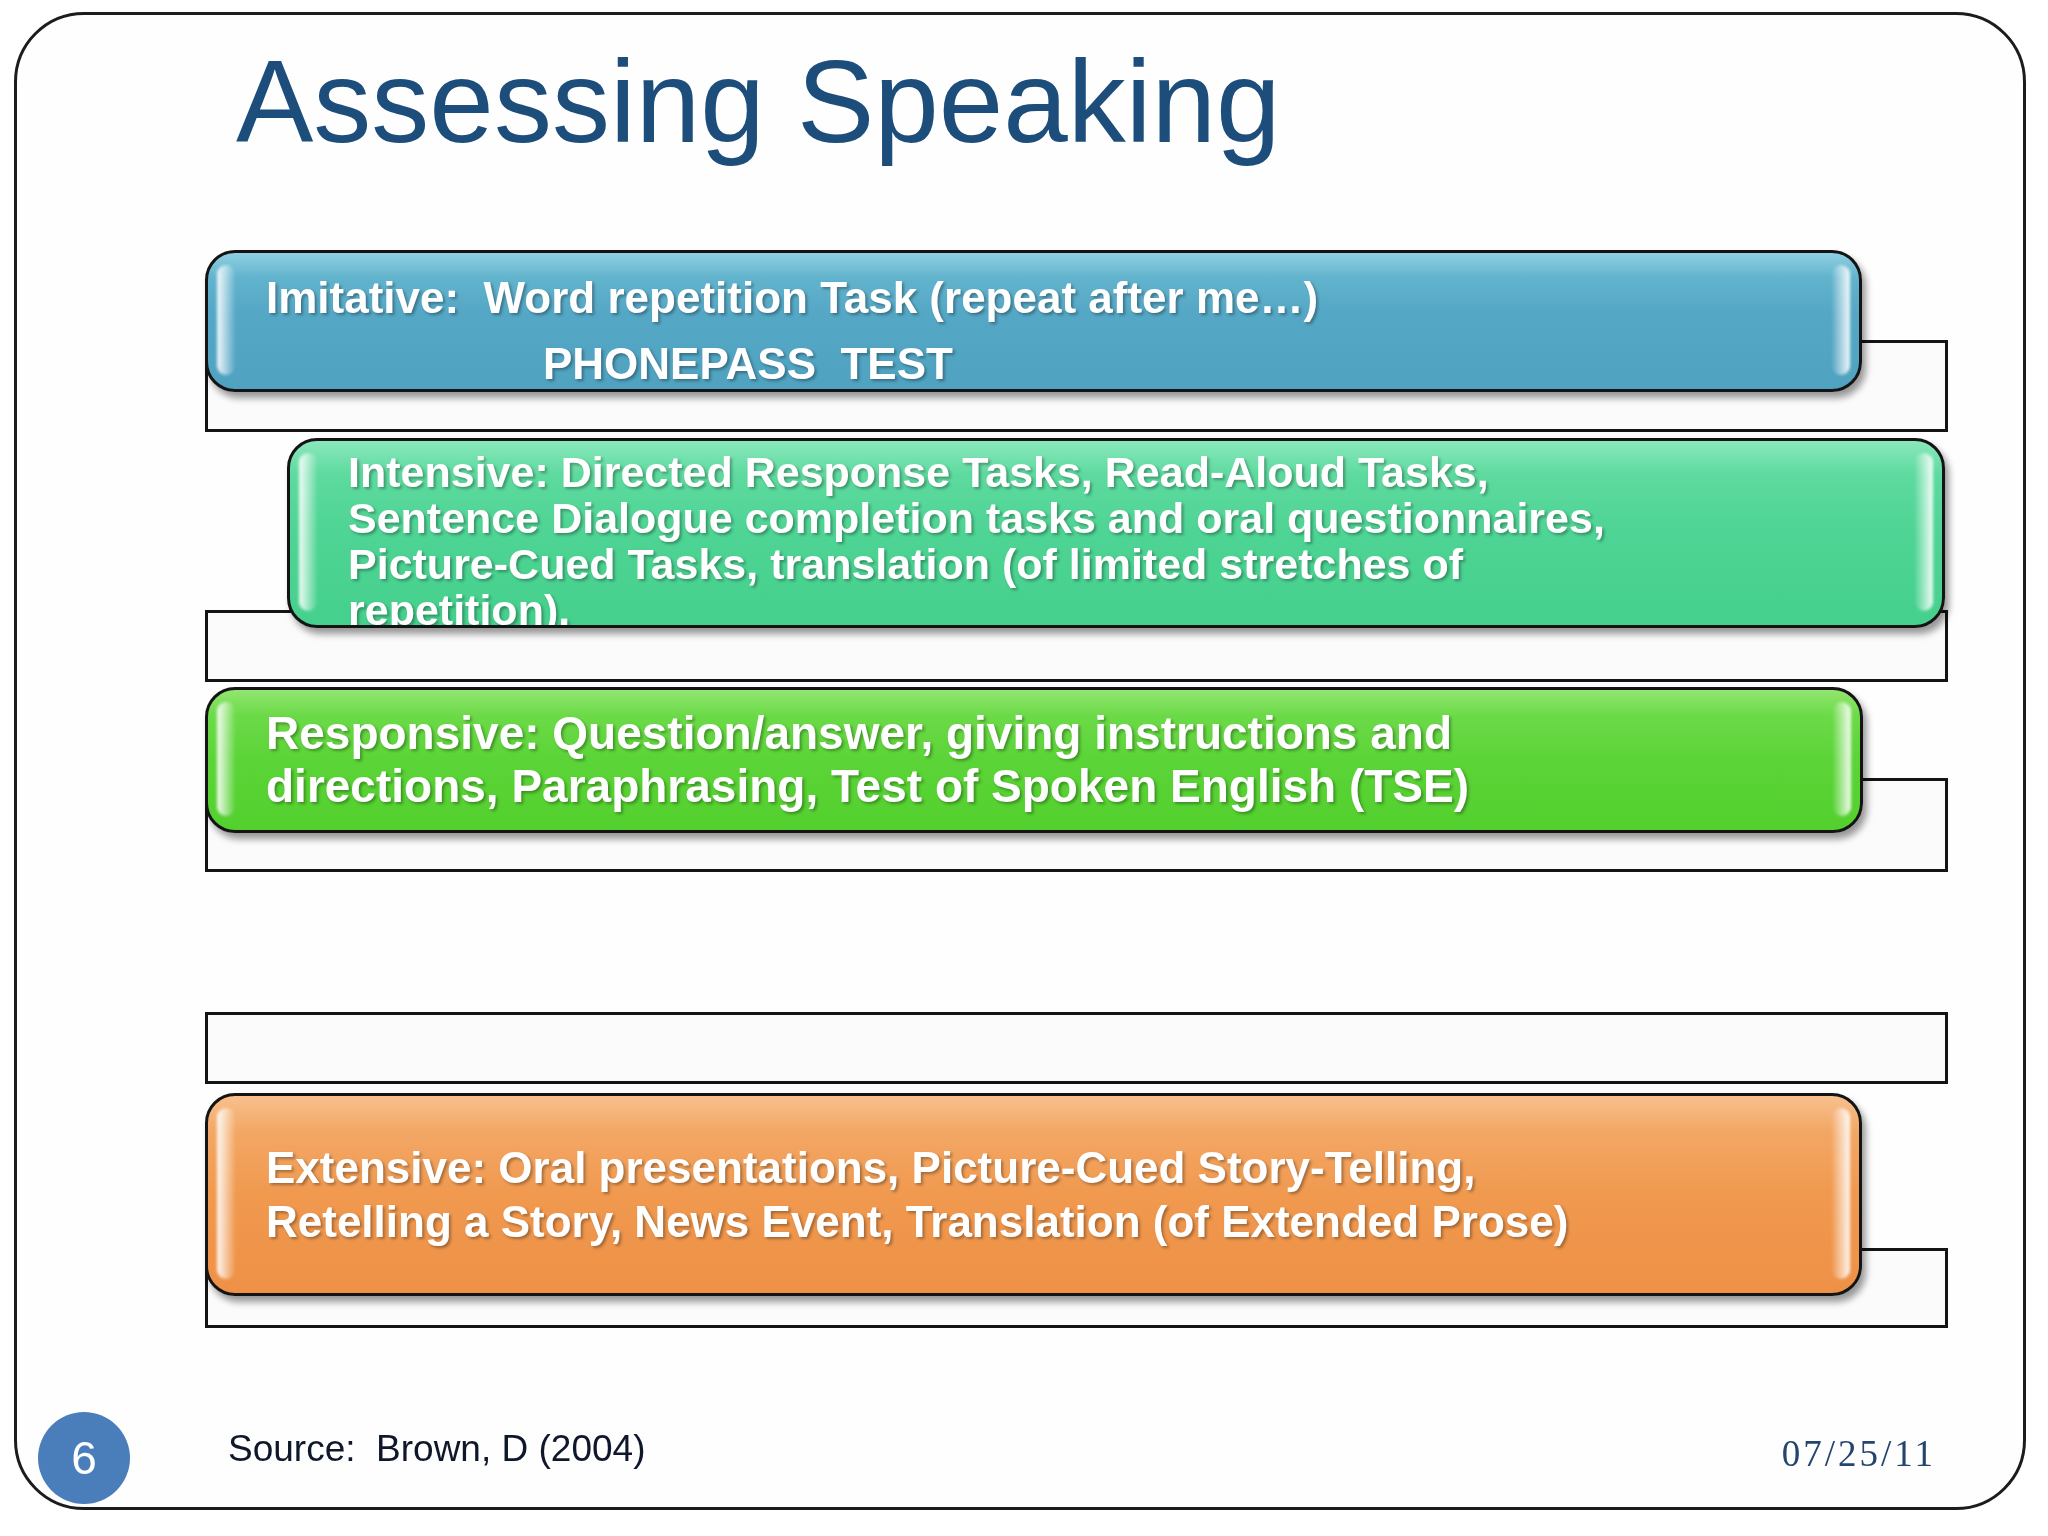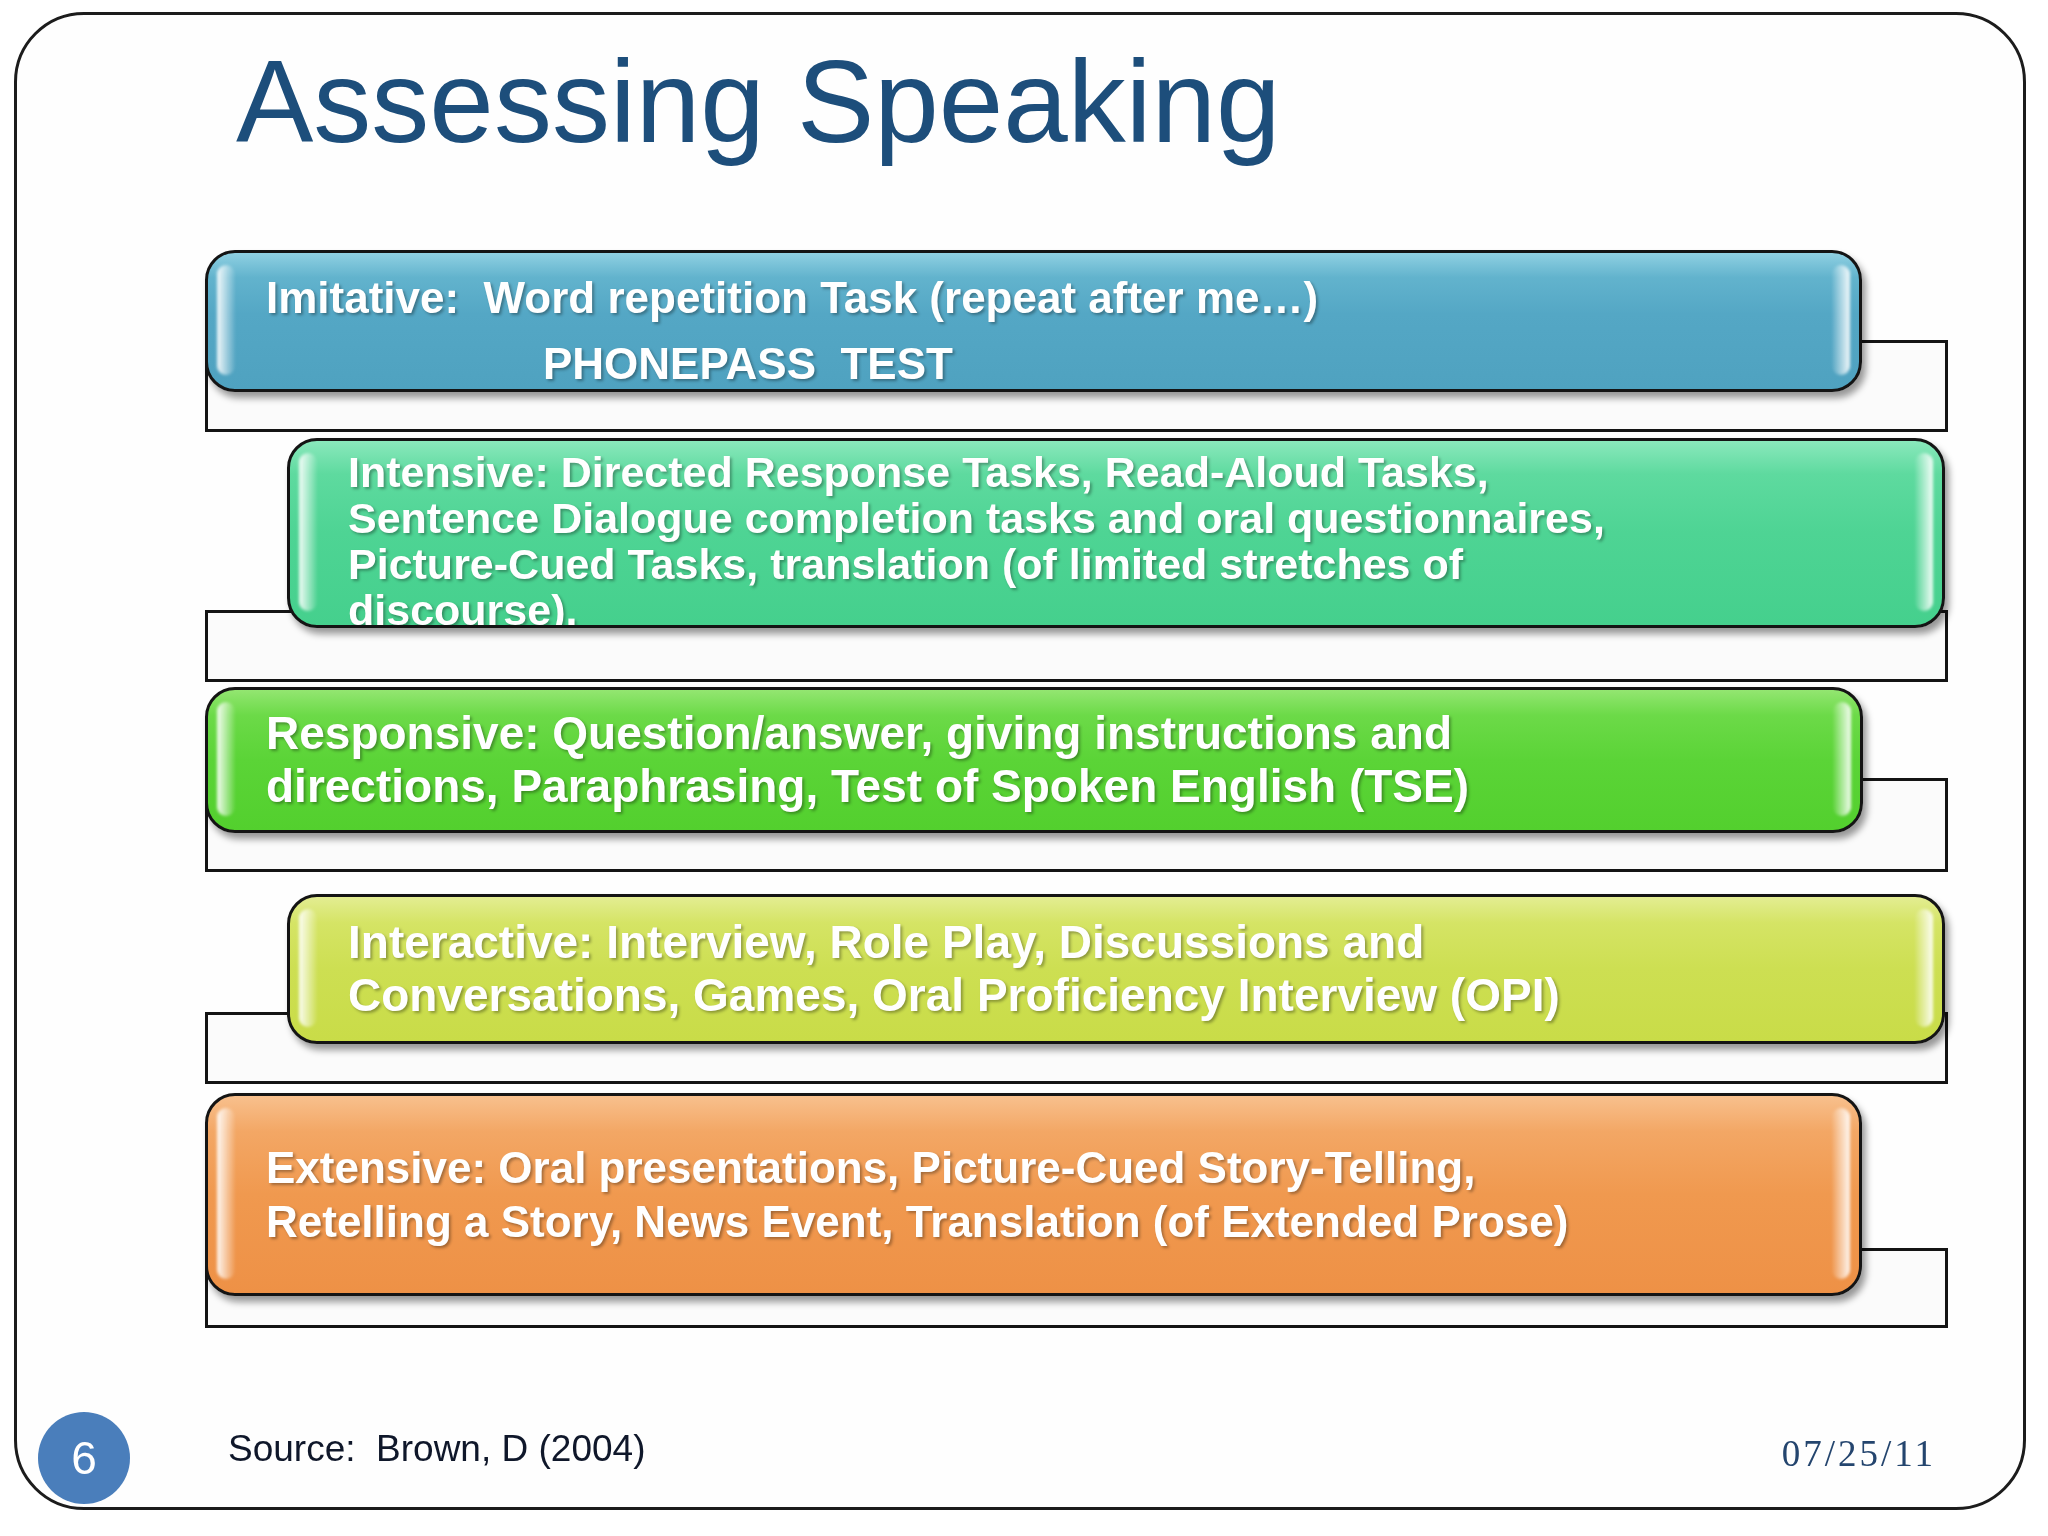--- a/index.html
+++ b/index.html
@@ -61,34 +61,30 @@
   <div class="box blue c1">
     <div class="line">Imitative:  Word repetition Task (repeat after me…)</div>
     <div class="line indent">PHONEPASS  TEST</div>
   </div>
 
   <div class="back b2"></div>
   <div class="box teal c2">
     <div class="line">Intensive: Directed Response Tasks, Read-Aloud Tasks,</div>
     <div class="line">Sentence Dialogue completion tasks and oral questionnaires,</div>
     <div class="line">Picture-Cued Tasks, translation (of limited stretches of</div>
-    <div class="line">discourse).</div>
+    <div class="line">repetition).</div>
   </div>
 
   <div class="back b3"></div>
   <div class="box green c3 center">
     <div class="line">Responsive: Question/answer, giving instructions and</div>
     <div class="line">directions, Paraphrasing, Test of Spoken English (TSE)</div>
   </div>
 
   <div class="back b4"></div>
-  <div class="box lime c4 center">
-    <div class="line">Interactive: Interview, Role Play, Discussions and</div>
-    <div class="line">Conversations, Games, Oral Proficiency Interview (OPI)</div>
-  </div>
 
   <div class="back b5"></div>
   <div class="box orange c5 center">
     <div class="line">Extensive: Oral presentations, Picture-Cued Story-Telling,</div>
     <div class="line">Retelling a Story, News Event, Translation (of Extended Prose)</div>
   </div>
 
   <div class="page-badge">
     <span>6</span>
   </div>

